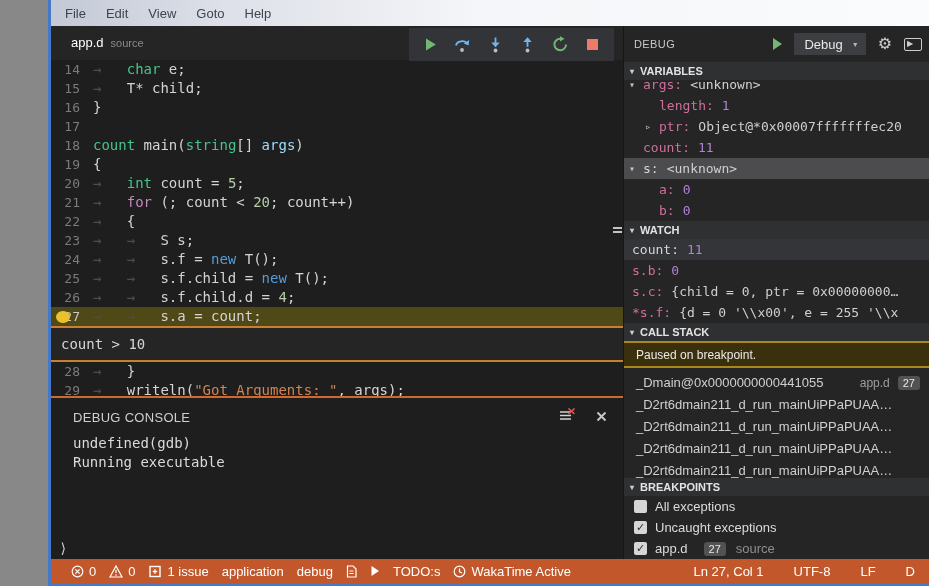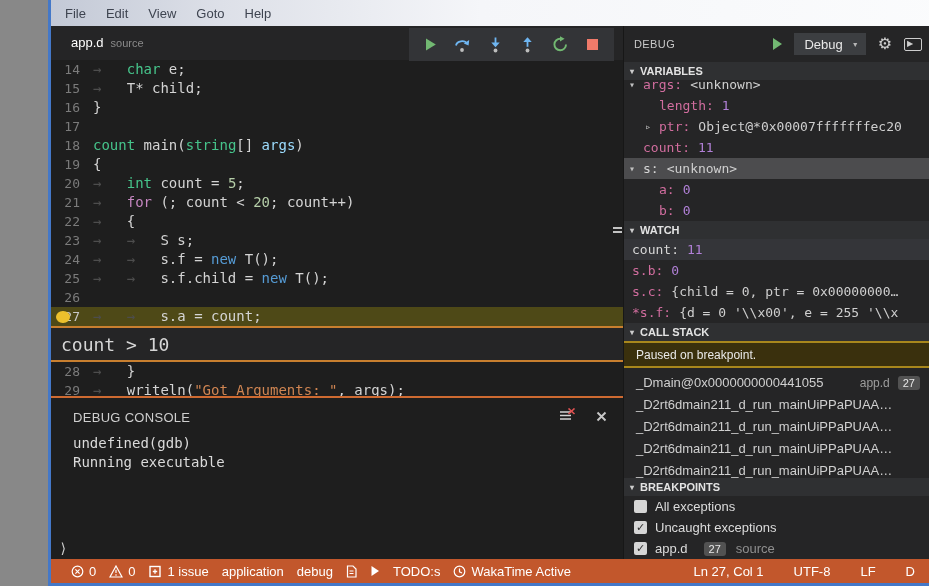--- a/index.html
+++ b/index.html
@@ -36,21 +36,21 @@
   .cline { display:flex; height:19px; line-height:19px; position:relative; }
   .cline.current { background:#4e4917; }
   .gut { width:42px; flex:none; text-align:right; padding-right:13px; color:#7b7b7b; font-size:13px; }
   .current .gut { color:#c8c8c8; }
   .ltxt { margin:0; display:inline-block; font:inherit; white-space:pre;text-align:center; }
   .bp-dot { position:absolute; left:5px; top:3.5px; width:14px; height:12.5px; border-radius:50%; background:#ecc02c; }
   .t-ws{color:#4d4d4d} .t-type{color:#46c48b} .t-ctrl{color:#c586c0} .t-new{color:#569cd6}
   .t-num{color:#b5cea8} .t-str{color:#d08552} .t-fg{color:#d4d4d4} .t-param{color:#9cdcfe}
   .cond-widget { height:36px; border-top:2px solid #c87f2f; border-bottom:2px solid #c87f2f;
     background:#252526; display:flex; align-items:center; padding-left:10px;
-    color:#d6d6d6; font-size:18px; font-family:"DejaVu Sans Mono",monospace; }
+    color:#d6d6d6; font-size:14px; font-family:"DejaVu Sans Mono",monospace; }
   .ovr-mark { position:absolute; right:1px; top:167px; width:9px; height:6px;
     border-top:2px solid #c3c3c3; border-bottom:2px solid #c3c3c3; }
   
   .console { flex:1; border-top:2px solid #ce6a31; background:#1e1e1e; position:relative; }
   .console-header { display:flex; align-items:center; padding:10px 16px 0 22px; }
   .console-title { color:#cfcfcf; font-size:13px; letter-spacing:.3px; }
   .console-icons { margin-left:auto; display:flex; gap:20px; align-items:center; }
   .console-out { padding:8px 0 0 22px; font-family:"DejaVu Sans Mono",monospace; font-size:14px; line-height:19px; color:#dadada; }
   .console-prompt { position:absolute; left:8px; bottom:3px; color:#cfcfcf; font-family:"DejaVu Sans Mono",monospace; font-size:14px; }
   
@@ -205,20 +205,21 @@
             <div class="cline">
               <span class="gut">24</span>
               <span class="ltxt"><span class="t-ws">→   →   </span><span class="t-fg">s.f = </span><span class="t-new">new</span><span class="t-fg"> T();</span></span>
             </div>
             <div class="cline">
               <span class="gut">25</span>
               <span class="ltxt"><span class="t-ws">→   →   </span><span class="t-fg">s.f.child = </span><span class="t-new">new</span><span class="t-fg"> T();</span></span>
             </div>
             <div class="cline">
               <span class="gut">26</span>
+              <span class="ltxt"><span class="t-ws">→   →   </span><span class="t-fg">s.f.child.d = </span><span class="t-num">4</span><span class="t-fg">;</span></span>
             </div>
             <div class="cline current">
               <span class="bp-dot"></span>
               <span class="gut">27</span>
               <span class="ltxt"><span class="t-ws">→   →   </span><span class="t-fg">s.a = count;</span></span>
             </div>
             <div class="cond-widget">
               <span>count &gt; 10</span>
             </div>
             <div class="cline">

